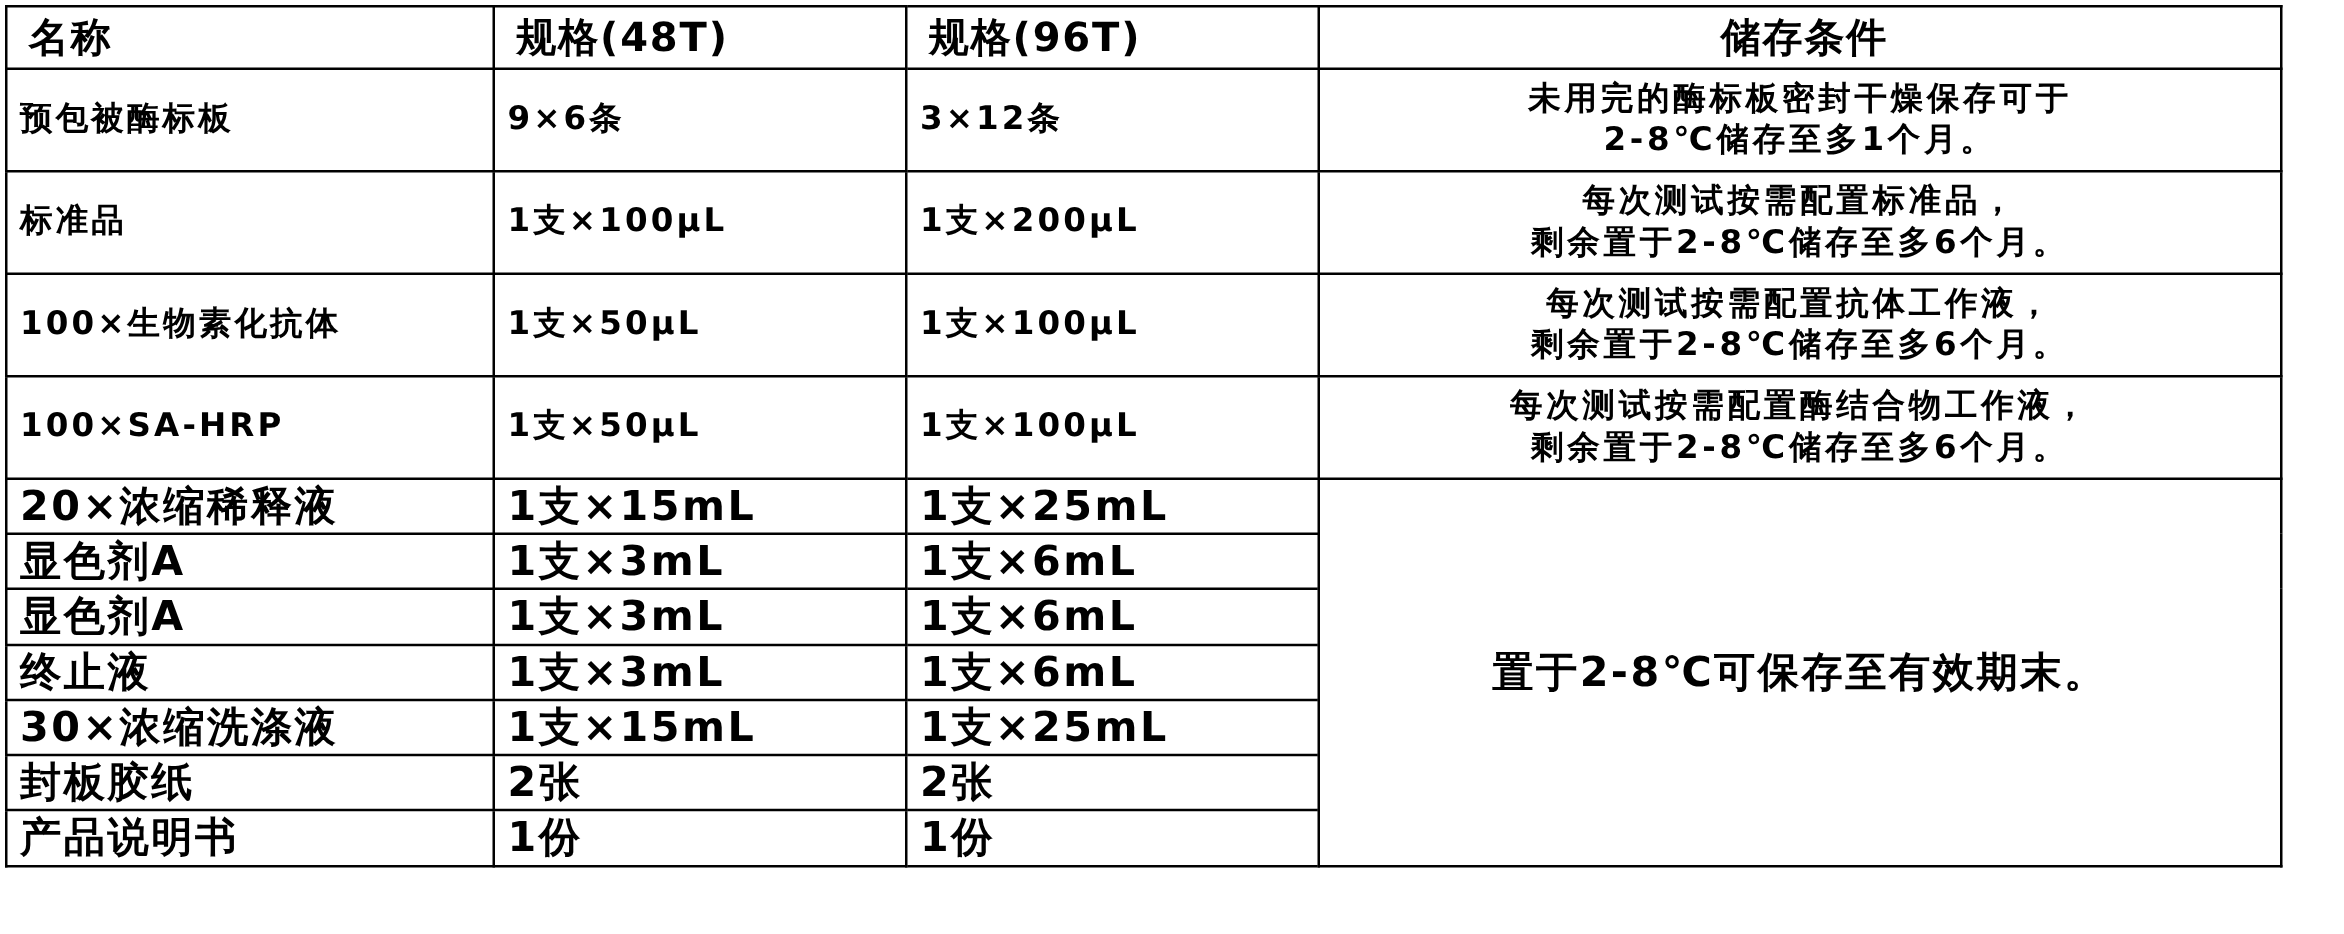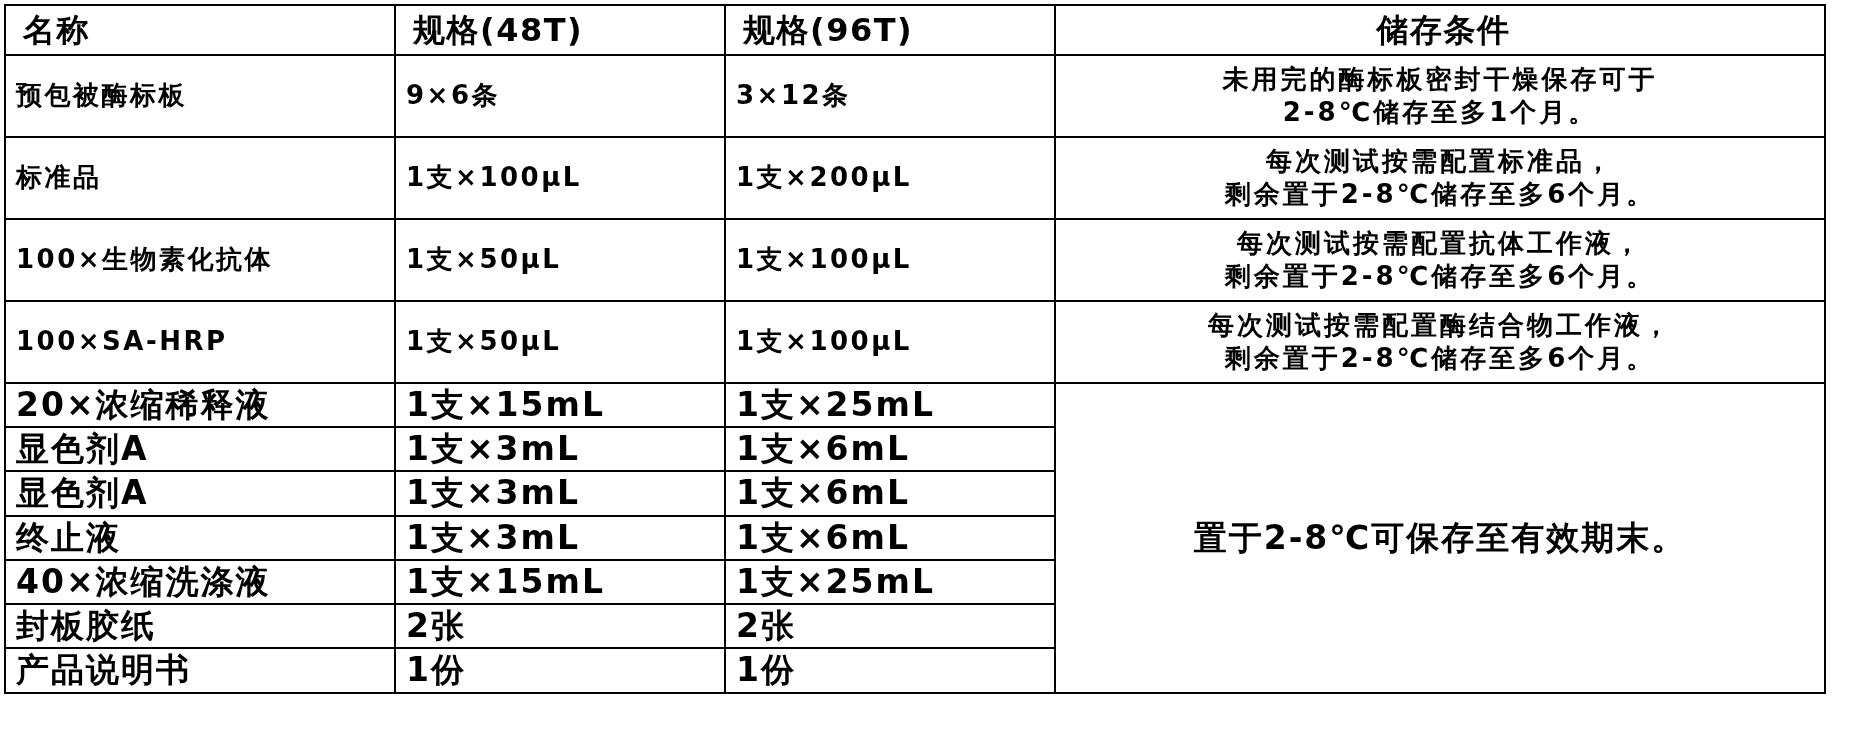--- a/index.html
+++ b/index.html
@@ -151,21 +151,21 @@
         <td>显色剂A</td>
         <td class="nowrap">1支×3mL</td>
         <td class="nowrap">1支×6mL</td>
       </tr>
       <tr class="short">
         <td>终止液</td>
         <td class="nowrap">1支×3mL</td>
         <td class="nowrap">1支×6mL</td>
       </tr>
       <tr class="short">
-        <td>40×浓缩洗涤液</td>
+        <td>30×浓缩洗涤液</td>
         <td class="nowrap">1支×15mL</td>
         <td class="nowrap">1支×25mL</td>
       </tr>
       <tr class="short">
         <td>封板胶纸</td>
         <td class="nowrap">2张</td>
         <td class="nowrap">2张</td>
       </tr>
       <tr class="short">
         <td>产品说明书</td>

